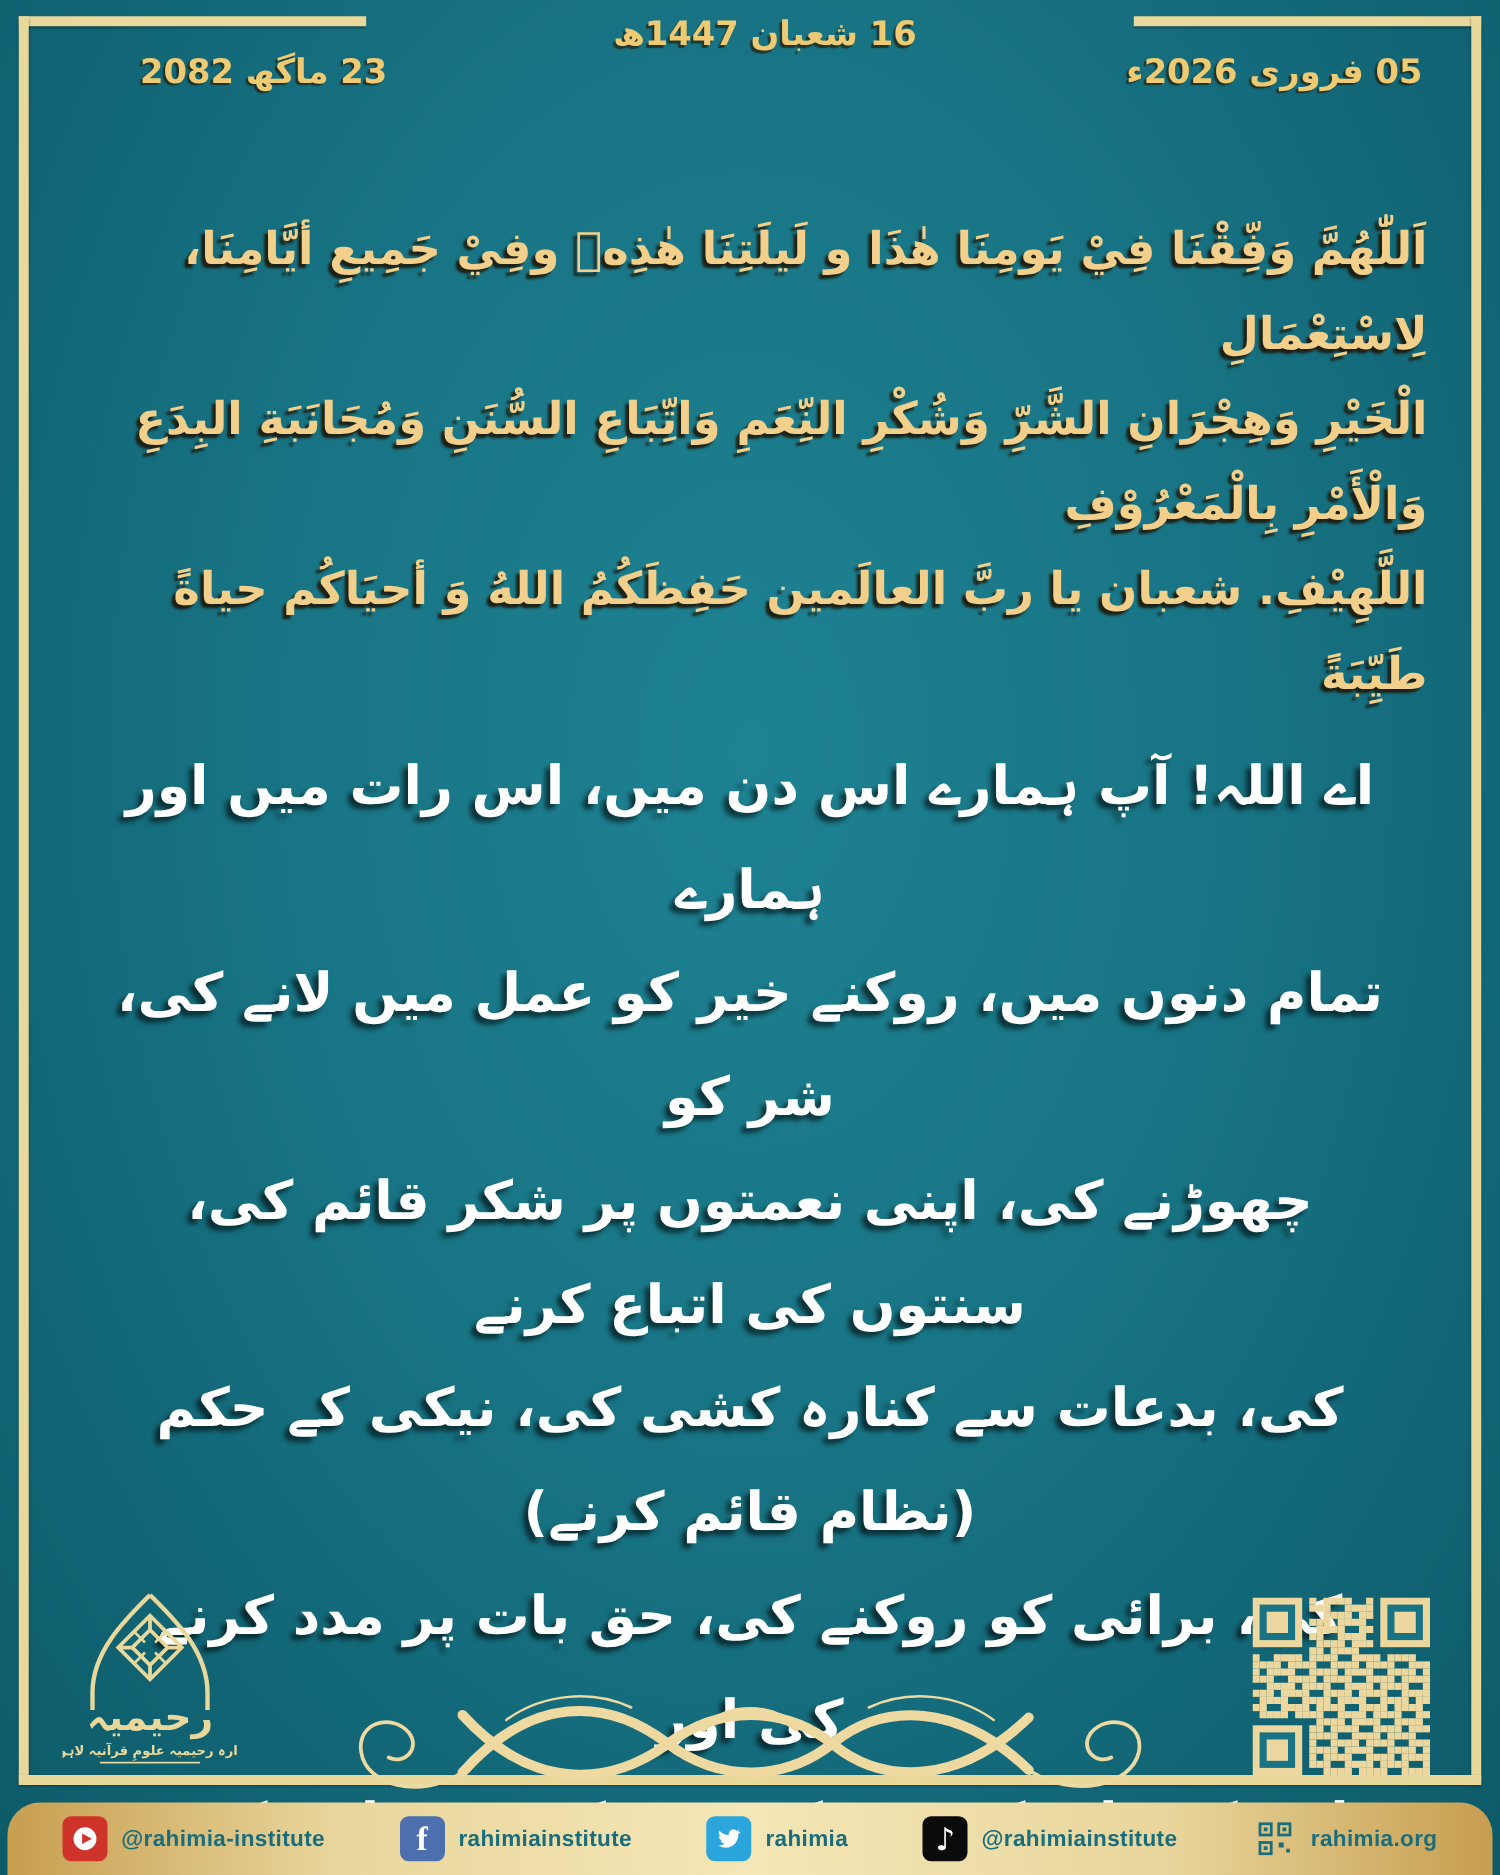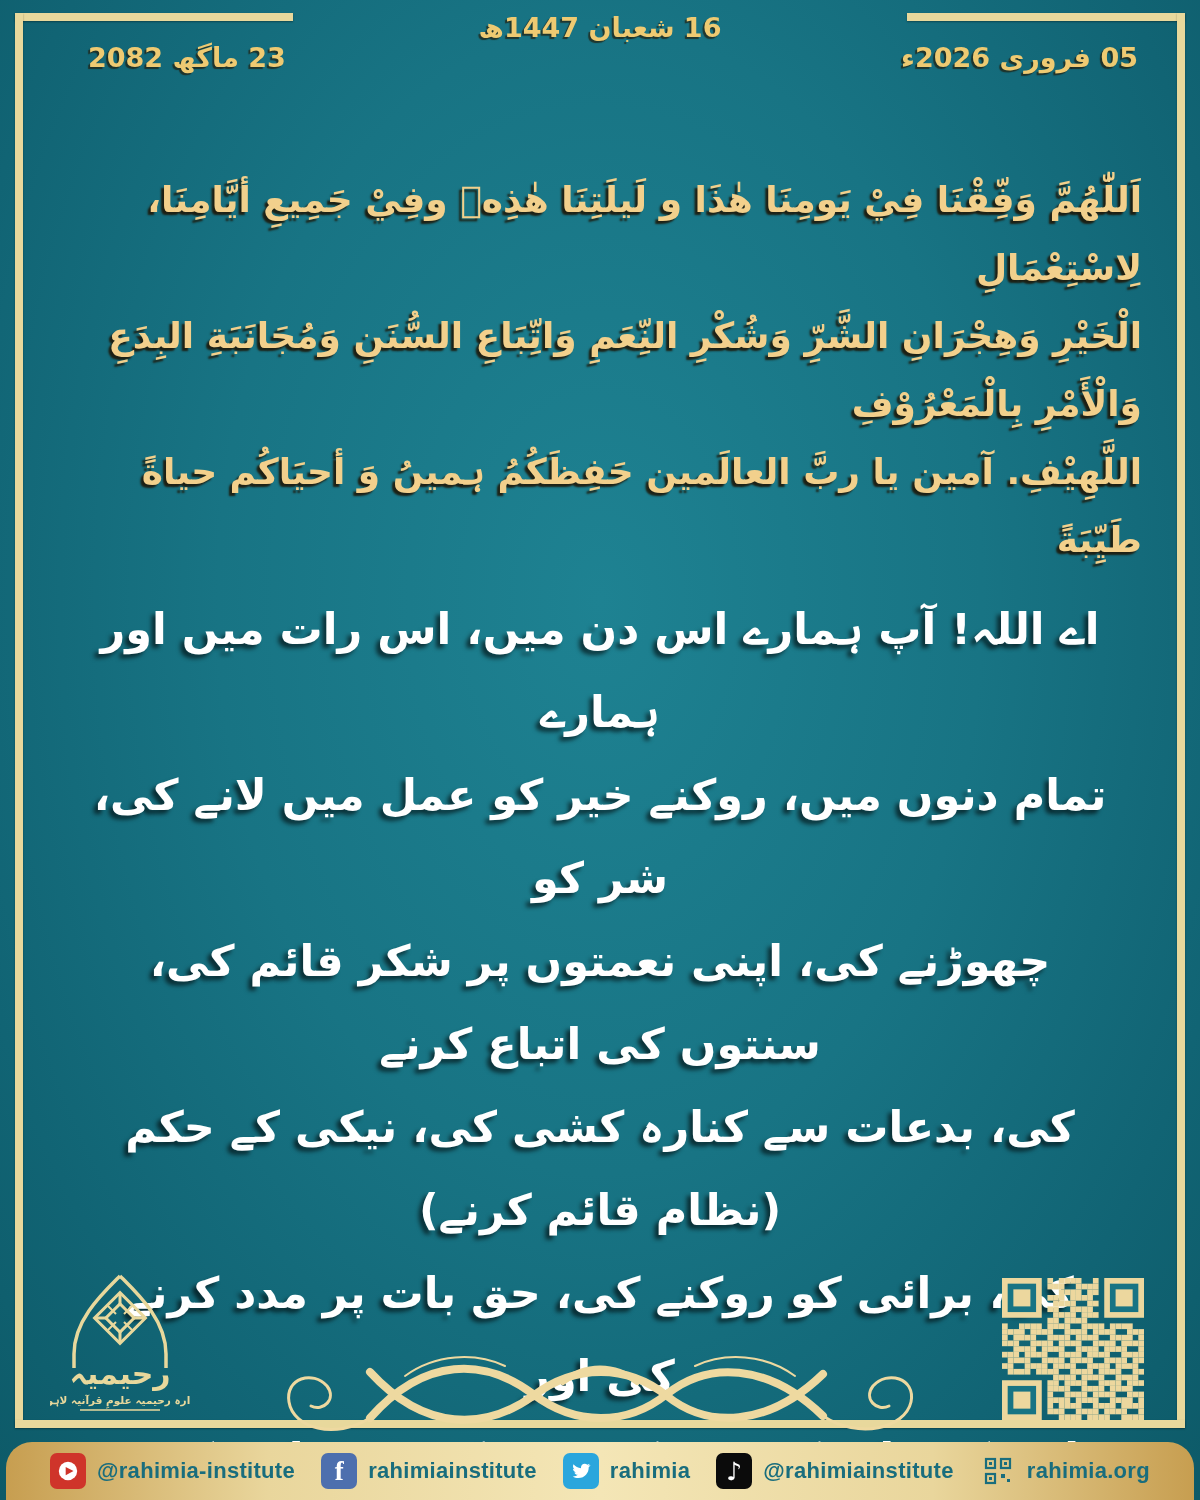--- a/index.html
+++ b/index.html
@@ -11,21 +11,21 @@
   
   .frame{position:absolute;background:#e8d89c;box-shadow:0 1px 2px rgba(0,0,0,.35);}
   .frame-top-left{left:15px;top:13px;width:278px;height:8px;}
   .frame-top-right{right:15px;top:13px;width:278px;height:8px;}
   .frame-left{left:15px;top:13px;width:8px;height:1413px;}
   .frame-right{right:15px;top:13px;width:8px;height:1413px;}
   .frame-bottom{left:15px;top:1420px;width:1170px;height:8px;}
   
   .gold-date{
     position:absolute;direction:rtl;color:#eeca72;font-weight:700;font-size:27px;
-    text-shadow:-2px 2px 1px rgba(35,22,0,.65);white-space:nowrap;
+    text-shadow:-2px 2px 1px rgba(35,22,0,.65);white-space:nowrap;padding-left:24px;
   }
   .hijri{top:12px;left:0;right:0;text-align:center;}
   .greg{top:42px;right:62px;}
   .bikrami{top:42px;left:78px;margin-left:10px;}
   .title{
     position:absolute;top:72px;left:0;right:0;text-align:center;direction:rtl;
     color:#ffffff;font-weight:700;font-size:38px;
     text-shadow:-2px 3px 3px rgba(0,0,0,.55);
   }
   
@@ -47,21 +47,21 @@
   
   .footer{
     position:absolute;left:6px;right:6px;bottom:0;height:58px;
     background:linear-gradient(90deg,#c79e50 0%,#e9d69c 22%,#f4e6b6 50%,#e9d69c 78%,#c79e50 100%);
     border-radius:26px 26px 0 0;
     display:flex;align-items:center;justify-content:space-between;
     padding:0 44px;box-sizing:border-box;
   }
   .footer-item{display:flex;align-items:center;gap:11px;cursor:pointer;}
   .footer-item .handle{
-    color:#196d7d;font-weight:700;font-size:22px;
+    color:#196d7d;font-weight:700;font-size:18px;
     font-family:"Liberation Sans", sans-serif;letter-spacing:.3px;white-space:nowrap;
   }
   .sicon{width:36px;height:36px;border-radius:7px;display:flex;align-items:center;justify-content:center;flex:0 0 auto;}
   .yt{background:#cf342a;}
   .fb{background:#4d6fae;color:#fff;font-weight:700;font-size:27px;font-family:"Liberation Serif",serif;}
   .tw{background:#2aa6dd;}
   .tk{background:#0b0b0b;color:#fff;font-size:25px;}
   .qri{background:transparent;border-radius:0;}
 </style>
 </head>
@@ -75,21 +75,21 @@
   <div class="frame frame-right"></div>
   <div class="frame frame-bottom"></div>
 
   <div class="gold-date hijri">16 شعبان 1447ھ</div>
   <div class="gold-date greg">05 فروری 2026ء</div>
   <div class="gold-date bikrami">23 ماگھ 2082</div>
 
   <div class="dua">
     <div>اَللّٰهُمَّ وَفِّقْنَا فِيْ يَومِنَا هٰذَا و لَيلَتِنَا هٰذِهٖ وفِيْ جَمِيعِ أيَّامِنَا، لِاسْتِعْمَالِ</div>
     <div>الْخَيْرِ وَهِجْرَانِ الشَّرِّ وَشُكْرِ النِّعَمِ وَاتِّبَاعِ السُّنَنِ وَمُجَانَبَةِ البِدَعِ وَالْأَمْرِ بِالْمَعْرُوْفِ</div>
-    <div>اللَّهِيْفِ. آمين يا ربَّ العالَمين حَفِظَكُمُ ہمیںُ وَ أحيَاكُم حياةً طَيِّبَةً</div>
+    <div>اللَّهِيْفِ. شعبان يا ربَّ العالَمين حَفِظَكُمُ اللهُ وَ أحيَاكُم حياةً طَيِّبَةً</div>
   </div>
 
   <div class="urdu">
     <div>اے اللہ! آپ ہمارے اس دن میں، اس رات میں اور ہمارے</div>
     <div>تمام دنوں میں، روکنے خیر کو عمل میں لانے کی، شر کو</div>
     <div>چھوڑنے کی، اپنی نعمتوں پر شکر قائم کی، سنتوں کی اتباع کرنے</div>
     <div>کی، بدعات سے کنارہ کشی کی، نیکی کے حکم (نظام قائم کرنے)</div>
     <div>کی، برائی کو روکنے کی، حق بات پر مدد کرنے کی اور</div>
     <div>اس کے غلبہ کی، بھٹکے ہوئے کی رہنمائی کرنے کی، کمزور کی</div>
 

